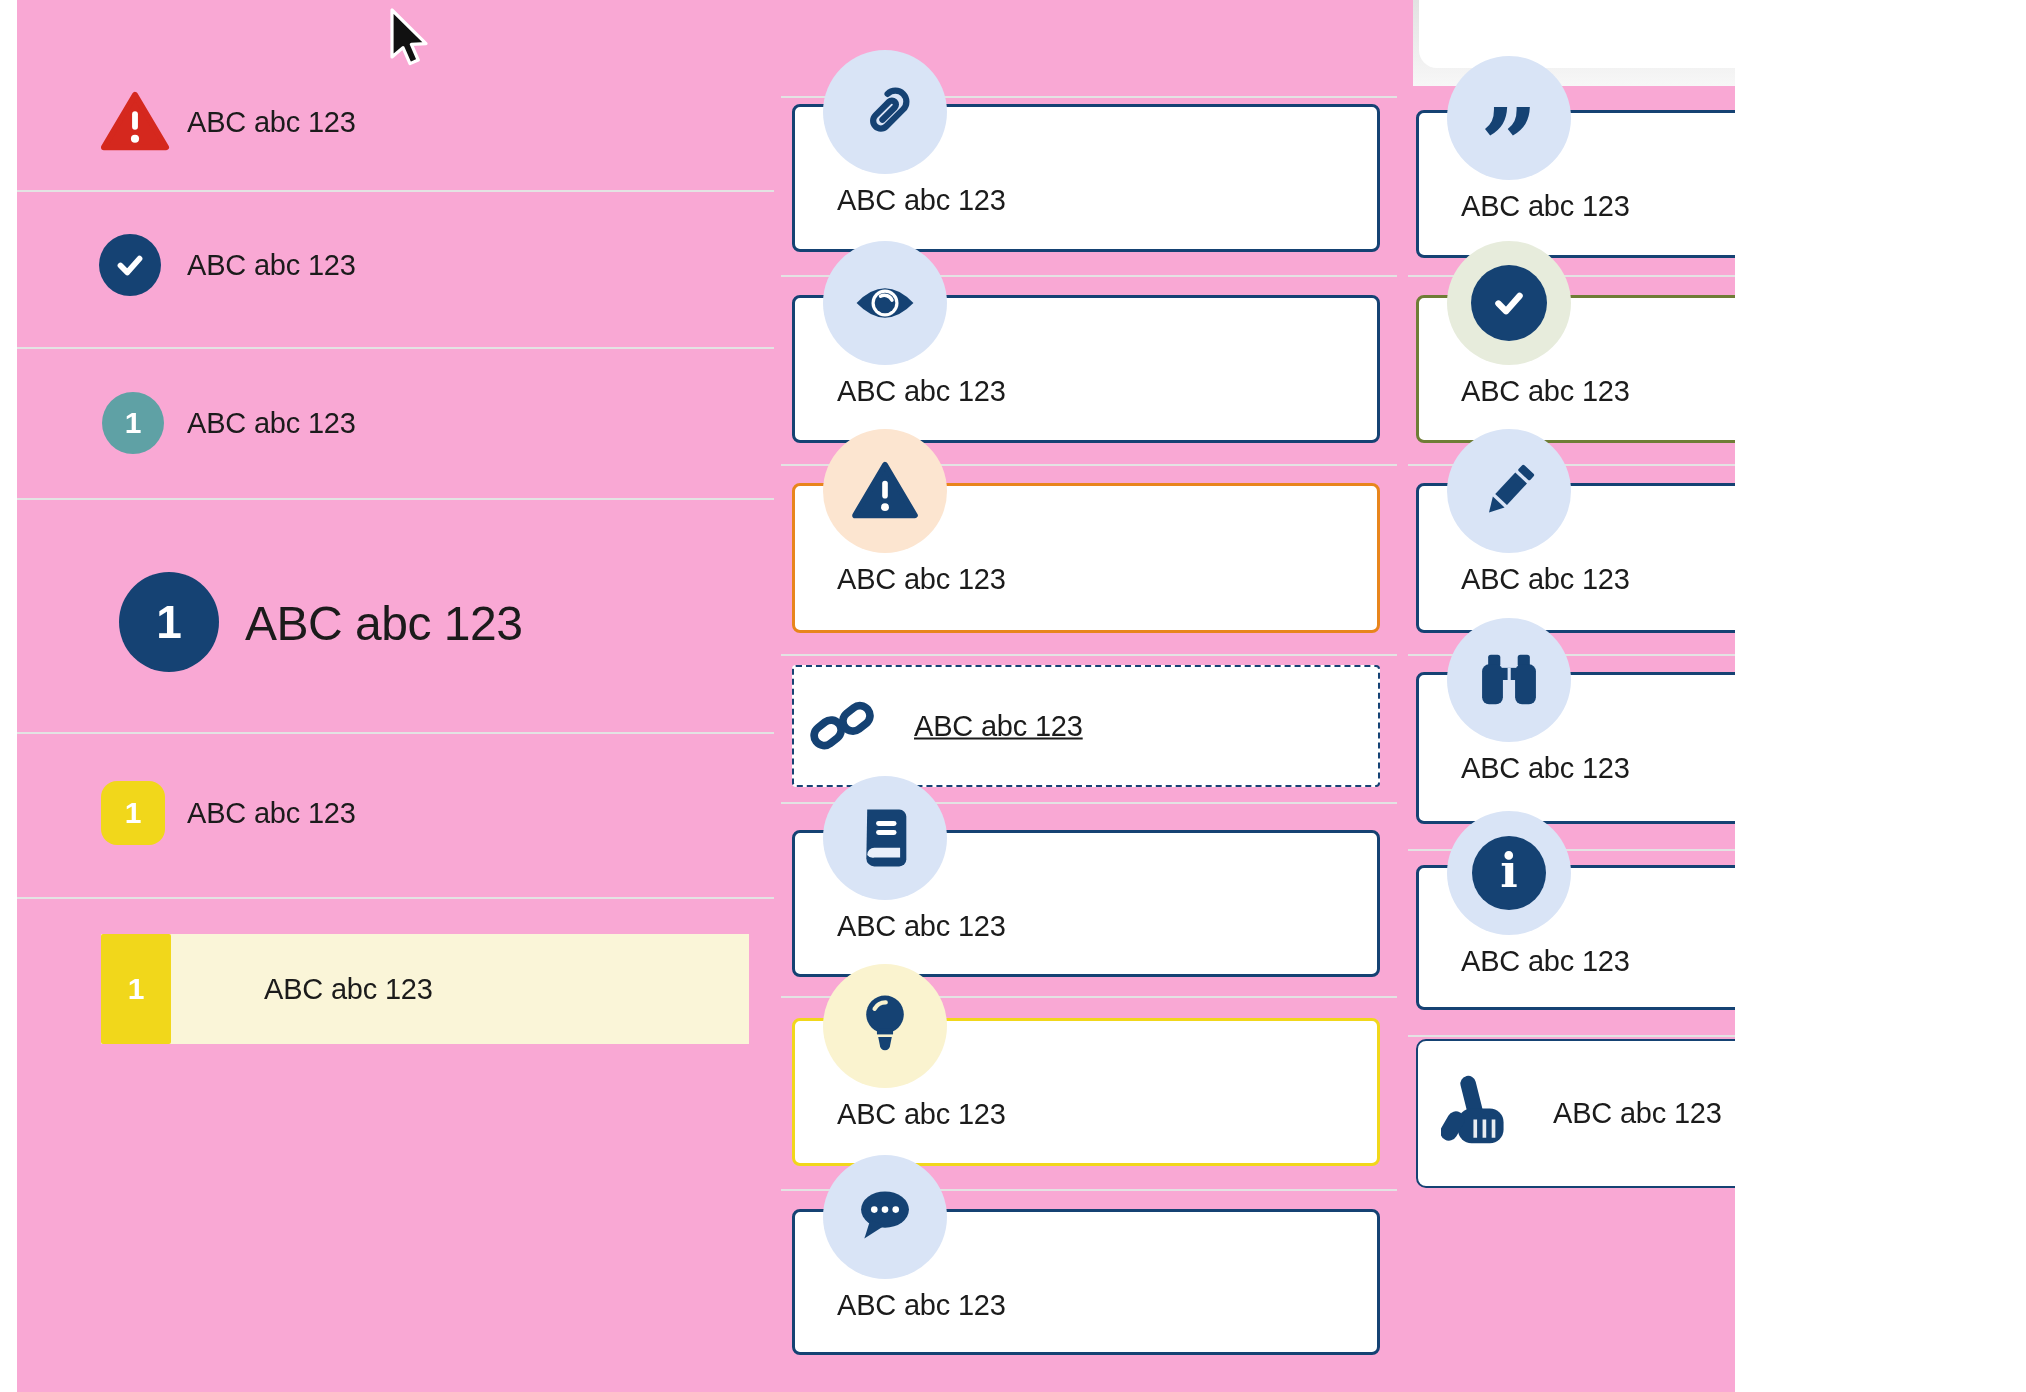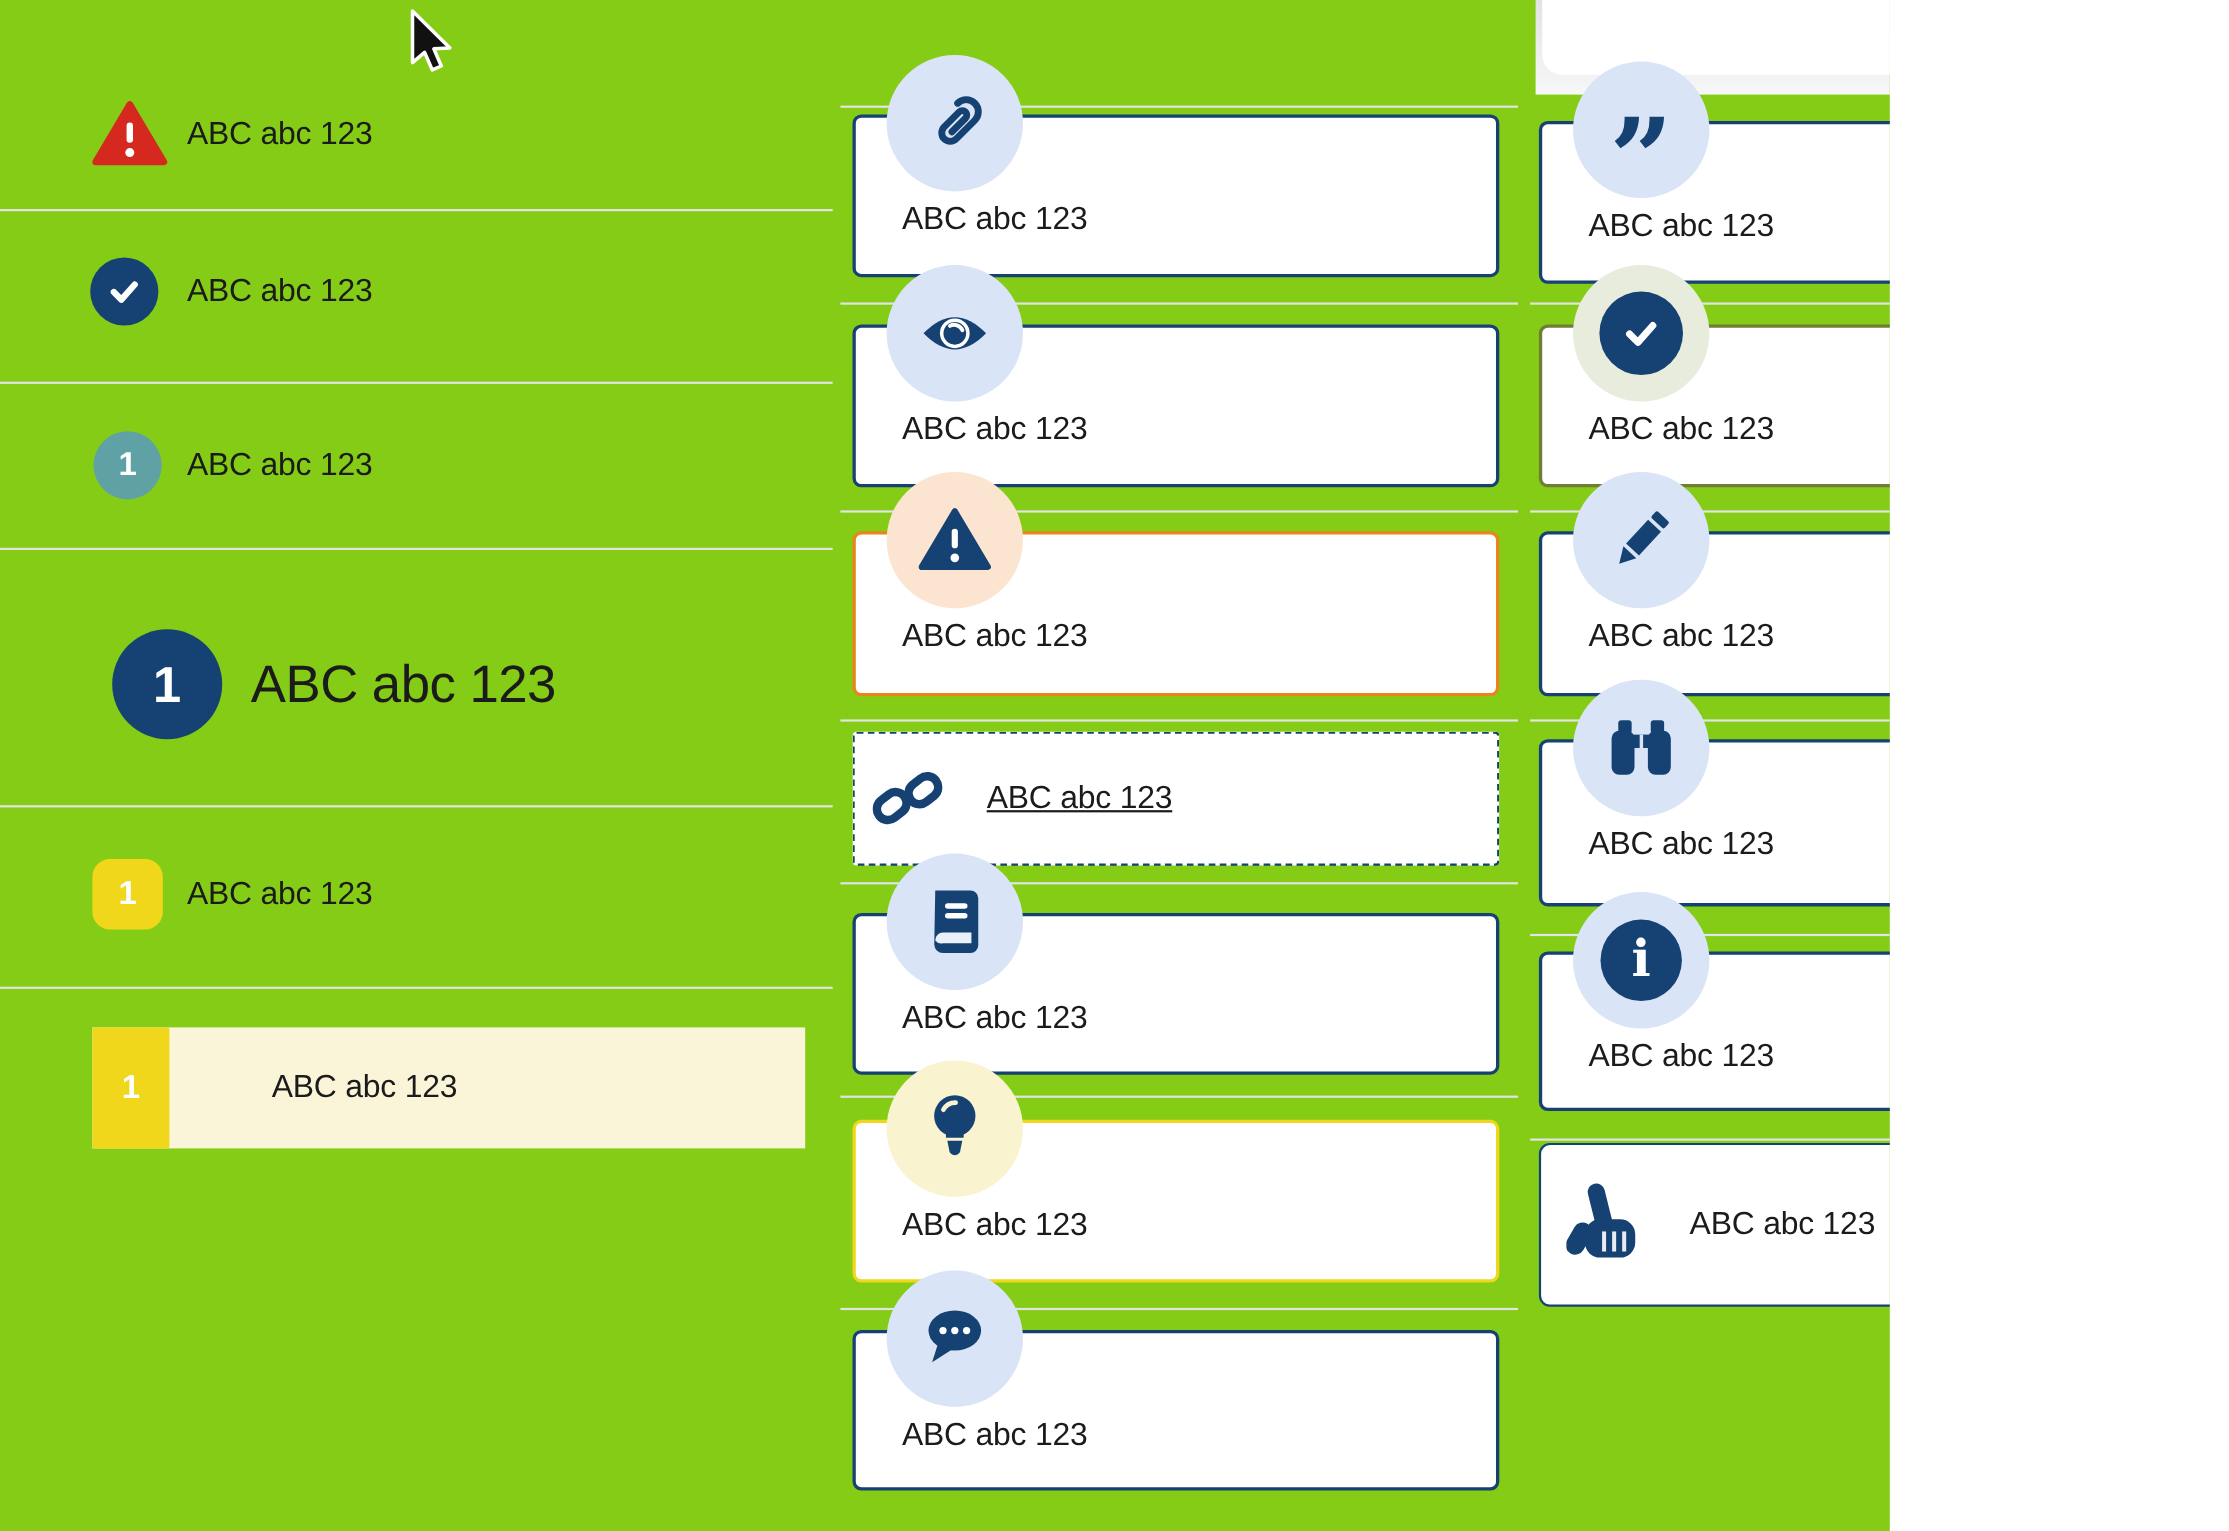--- a/index.html
+++ b/index.html
@@ -1,17 +1,17 @@
 <!DOCTYPE html>
 <html><head>
 <meta charset="utf-8">
 <style>
   html,body{margin:0;padding:0;background:#fff;}
-  #stage{position:relative;width:1718px;height:1392px;background:#84cc16;overflow:hidden;
-         font-family:"Liberation Sans","DejaVu Sans",sans-serif;color:#1b1b1b;}
+  #stage{position:relative;width:1718px;height:1392px;background:#f9a8d4;overflow:hidden;
+         font-family:"Liberation Sans","DejaVu Sans",sans-serif;color:#1b1b1b;margin-left:17px;}
   .abs{position:absolute;}
   .txt{position:absolute;font-size:29px;letter-spacing:-0.2px;color:#1b1b1b;white-space:nowrap;transform:translateY(-50%);}
   .txt-big{font-size:48px;letter-spacing:-0.5px;}
   .sep{position:absolute;height:2px;background:#e3e3e3;}
   .circle{position:absolute;border-radius:50%;display:flex;align-items:center;justify-content:center;}
   .badge-num{color:#fff;font-weight:bold;font-size:30px;line-height:1;}
   .box{position:absolute;background:#fff;border-radius:8px;box-sizing:border-box;}
   .b-navy{border:3px solid #154273;}
   .b-orange{border:3px solid #e8851c;}
   .b-yellow{border:3px solid #f1d71b;}

